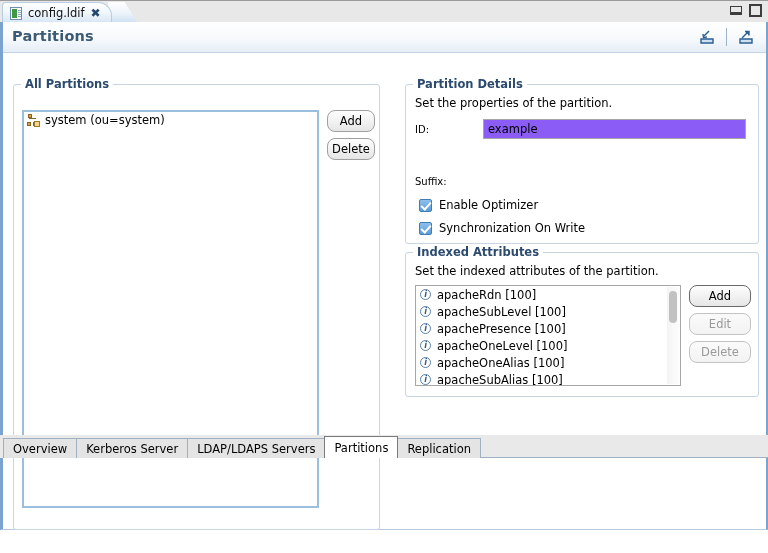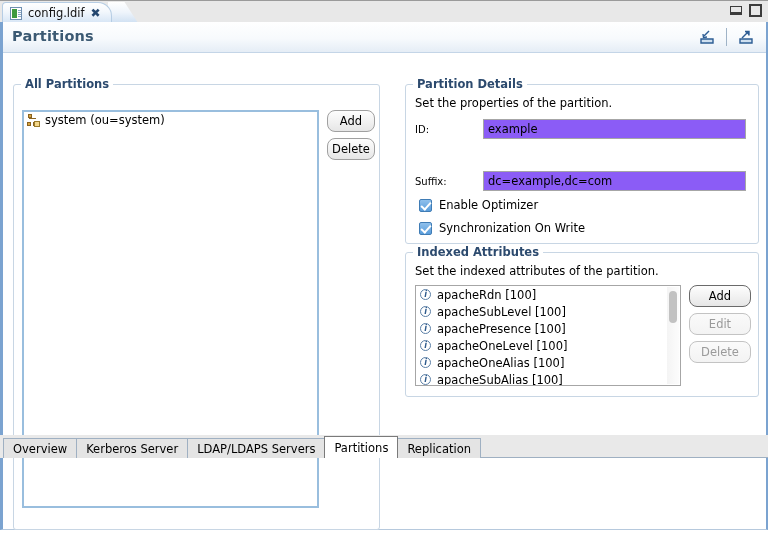--- a/index.html
+++ b/index.html
@@ -518,21 +518,20 @@
     <div class="group" id="group-partition-details">
       <div class="group-title">Partition Details</div>
       <div class="group-desc">Set the properties of the partition.</div>
 
       <div class="field-row" style="top:34px;">
         <span class="field-label">ID:</span>
         <span class="text-input">example</span>
       </div>
       <div class="field-row" style="top:86px;">
         <span class="field-label">Suffix:</span>
-        <span class="text-input">dc=example,dc=com</span>
       </div>
 
       <div class="check-row" style="top:111px;">
         <span class="checkbox"></span>
         <span class="check-label">Enable Optimizer</span>
       </div>
       <div class="check-row" style="top:134px;">
         <span class="checkbox"></span>
         <span class="check-label">Synchronization On Write</span>
       </div>

